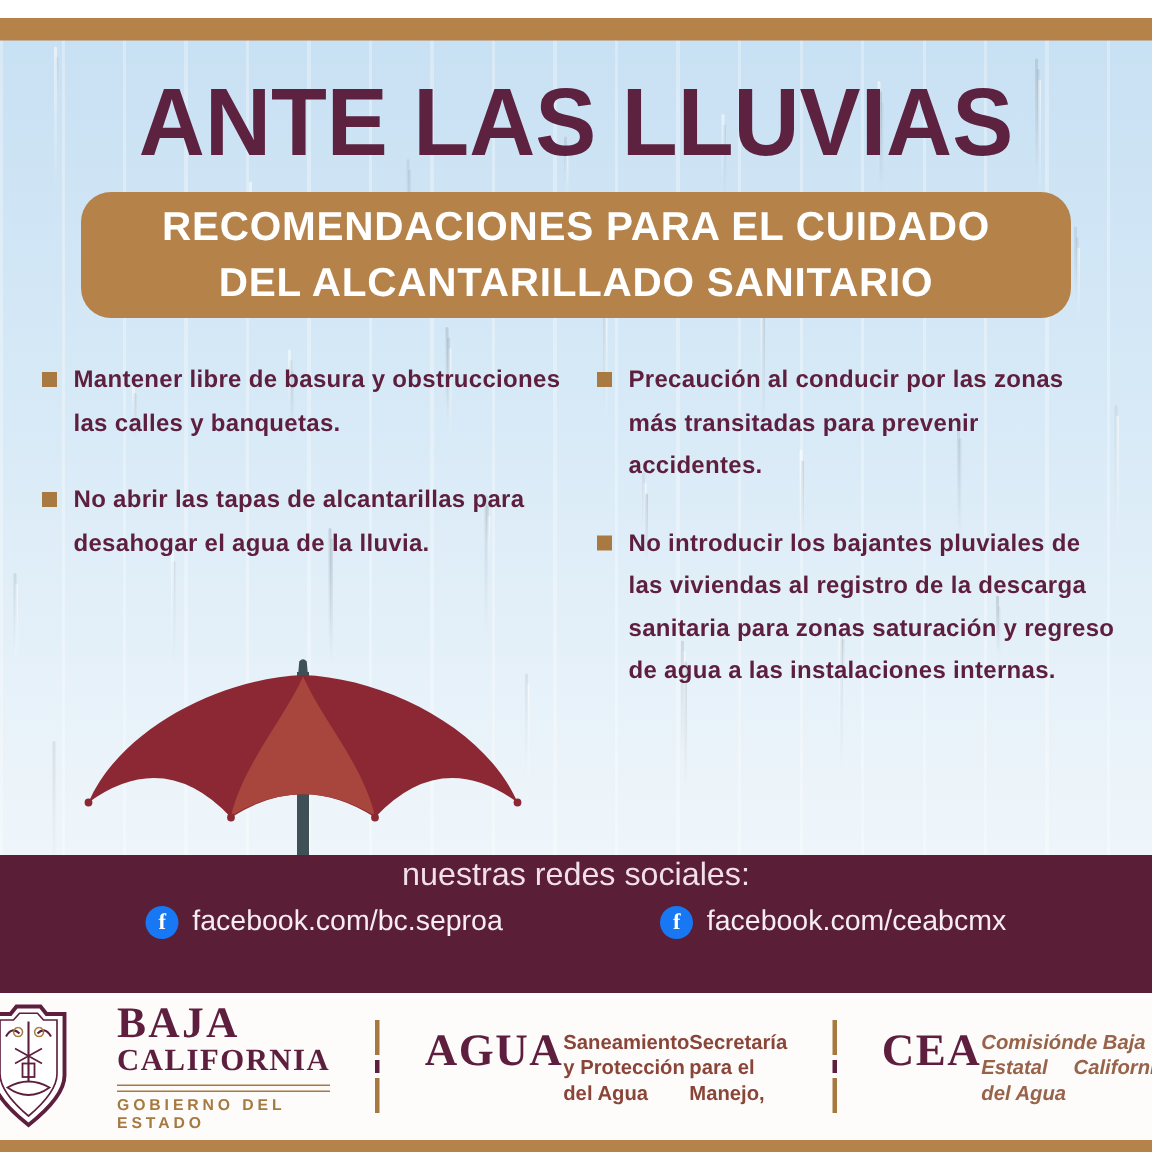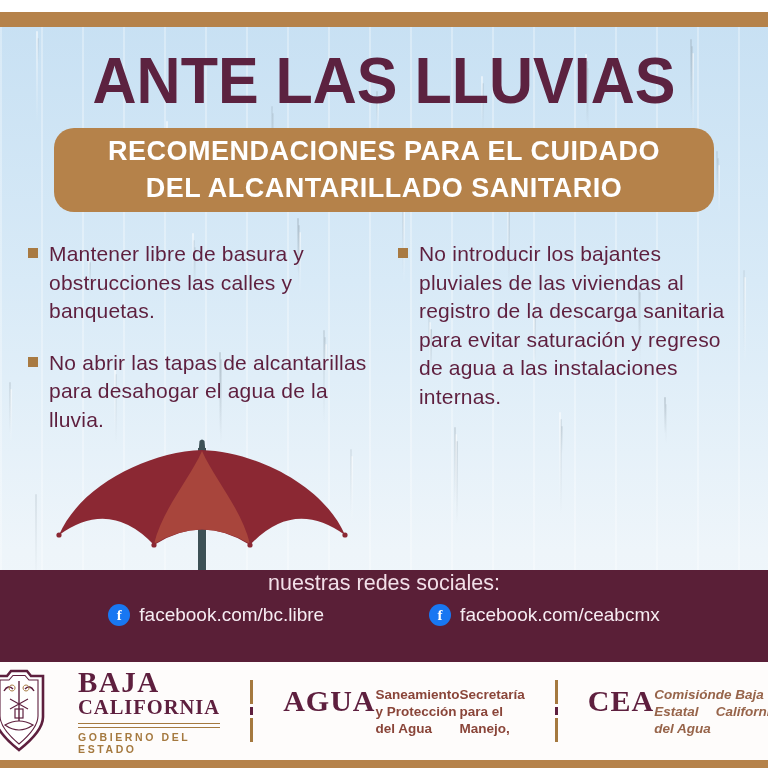--- a/index.html
+++ b/index.html
@@ -36,21 +36,21 @@
     text-align:center;
   }
   
   .cols{position:absolute;left:0;top:228px;width:768px;z-index:1;}
   .col{position:absolute;top:0;margin:0;padding:0;list-style:none;}
   .col.left{left:28px;width:348px;}
   .col.right{left:398px;width:348px;}
   .col li{display:flex;align-items:flex-start;margin:0 0 23px 0;}
   .sq{flex:0 0 auto;width:10px;height:10px;background:#a87a42;margin:8px 11px 0 0;}
   .col li span.txt{
-    color:#5e1f3e;font-weight:400;font-size:21px;line-height:28.5px;letter-spacing:.2px;
+    color:#5e1f3e;font-weight:700;font-size:16px;line-height:28.5px;letter-spacing:.2px;
   }
   
   .umbrella{position:absolute;left:52px;top:426px;z-index:1;}
   
   .band{
     position:absolute;left:0;top:558px;width:768px;height:92px;z-index:2;
     background:#5a1f37;color:#f2dfe8;text-align:center;
   }
   .band .msg{margin:8px 0 0 0;font-size:21.5px;line-height:27px;font-weight:400;}
   .socials{display:flex;justify-content:center;gap:105px;margin-top:7px;}
@@ -176,21 +176,25 @@
         <span class="txt">Mantener libre de basura y obstrucciones las calles y banquetas.</span>
       </li>
       <li>
         <span class="sq"></span>
         <span class="txt">No abrir las tapas de alcantarillas para desahogar el agua de la lluvia.</span>
       </li>
     </ul>
     <ul class="col right">
       <li>
         <span class="sq"></span>
-        <span class="txt">No introducir los bajantes pluviales de las viviendas al registro de la descarga sanitaria  para evitar saturación y regreso de agua a las instalaciones internas.</span>
+        <span class="txt">Precaución al conducir por las zonas más transitadas para prevenir accidentes.</span>
+      </li>
+      <li>
+        <span class="sq"></span>
+        <span class="txt">No introducir los bajantes pluviales de las viviendas al registro de la descarga sanitaria  para zonas saturación y regreso de agua a las instalaciones internas.</span>
       </li>
     </ul>
   </div>
 
   <svg class="umbrella" width="300" height="132" viewBox="0 0 300 132">
 
     <rect x="146" y="10" width="8" height="122" fill="#3d5156"></rect>
     <path d="M146,20 L147.5,3 Q150,0 152.5,3 L154,20 Z" fill="#3d5156"></path>
 
     <path d="M150,12
@@ -207,21 +211,21 @@
     <circle cx="102" cy="107" r="2.6" fill="#8b2833"></circle>
     <circle cx="198" cy="107" r="2.6" fill="#8b2833"></circle>
     <circle cx="293" cy="97" r="2.6" fill="#8b2833"></circle>
   </svg>
 
   <div class="band">
     <p class="msg" style="margin-top:0;">nuestras redes sociales:</p>
     <div class="socials">
       <div class="social">
         <span class="fb">f</span>
-        <span>facebook.com/bc.libre</span>
+        <span>facebook.com/bc.seproa</span>
       </div>
       <div class="social">
         <span class="fb">f</span>
         <span>facebook.com/ceabcmx</span>
       </div>
     </div>
   </div>
 
   <div class="logos">
     <svg class="crest" width="58" height="84" viewBox="0 0 58 84">

